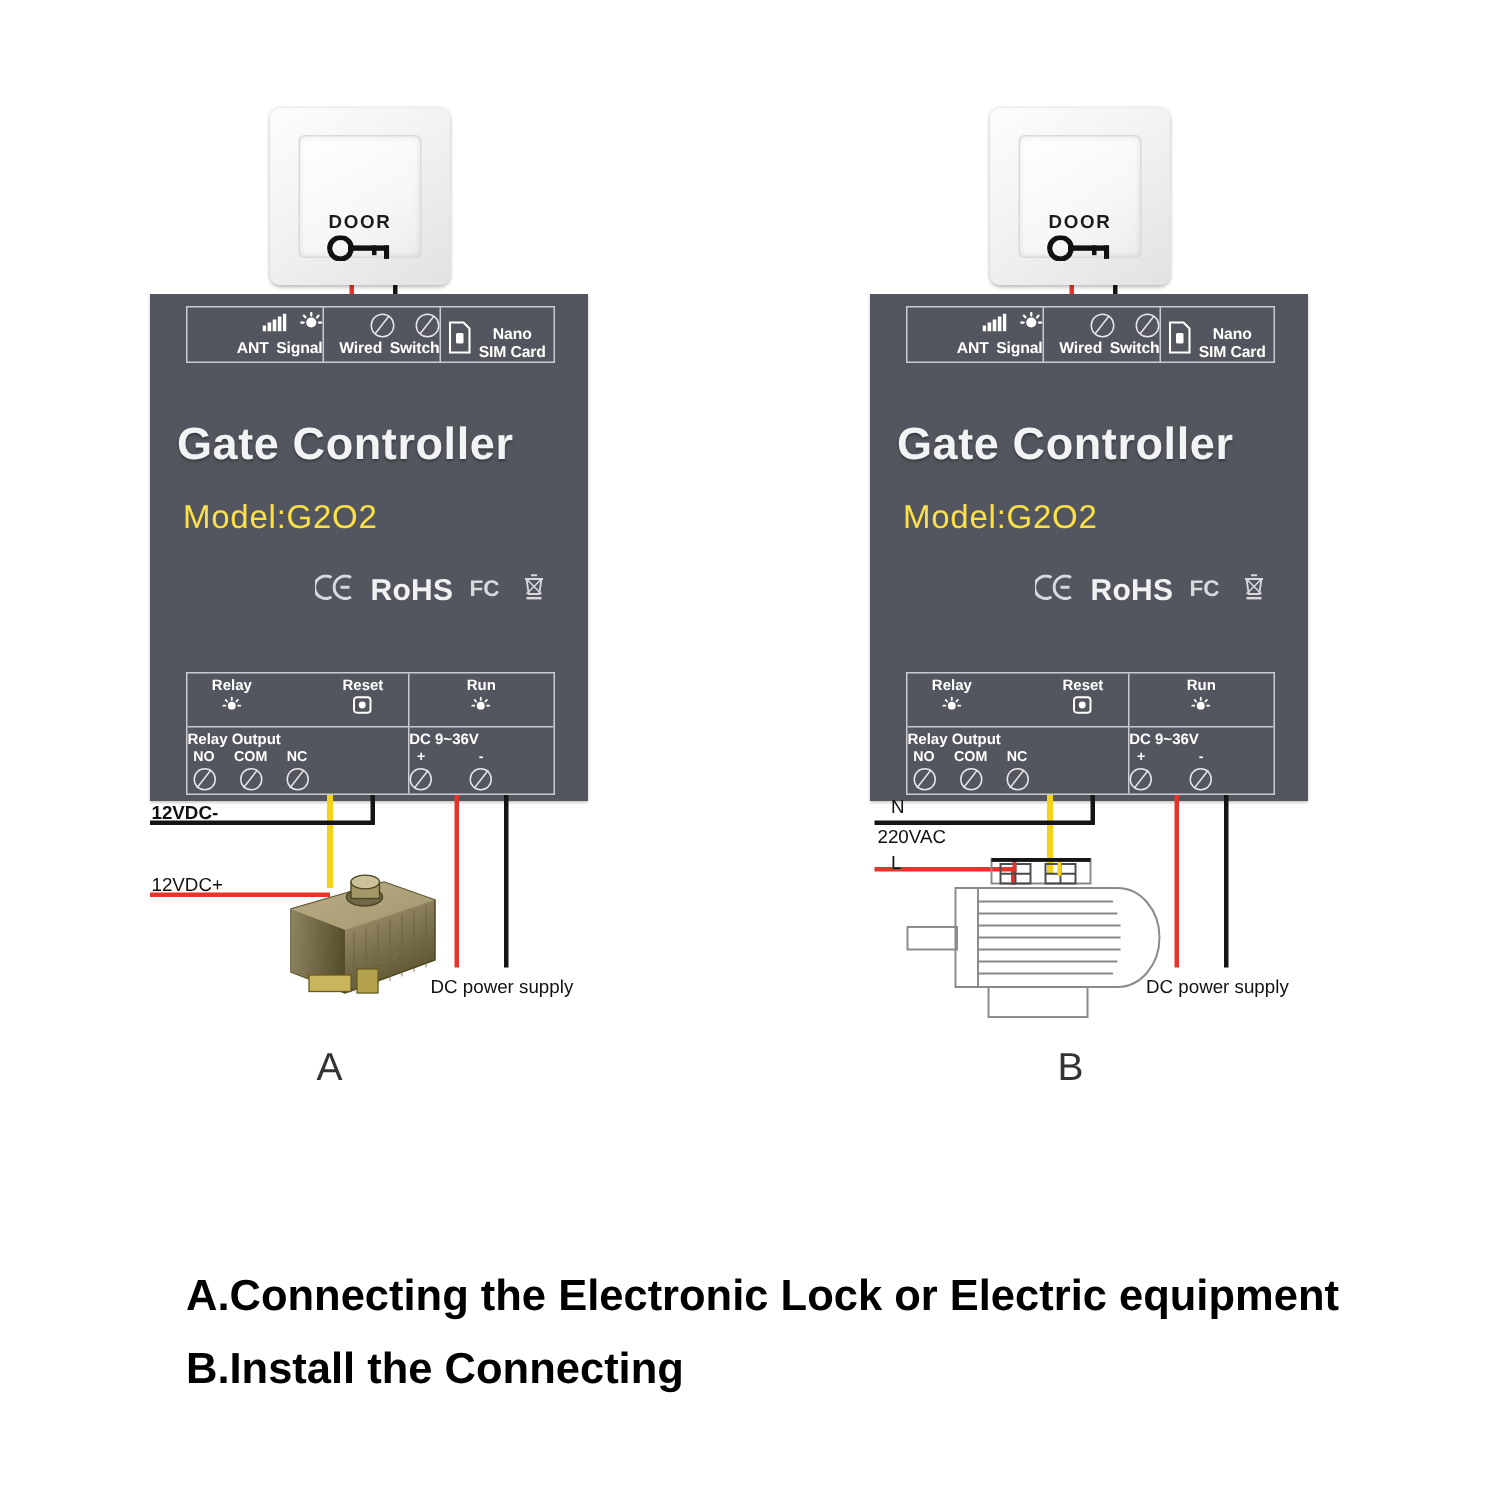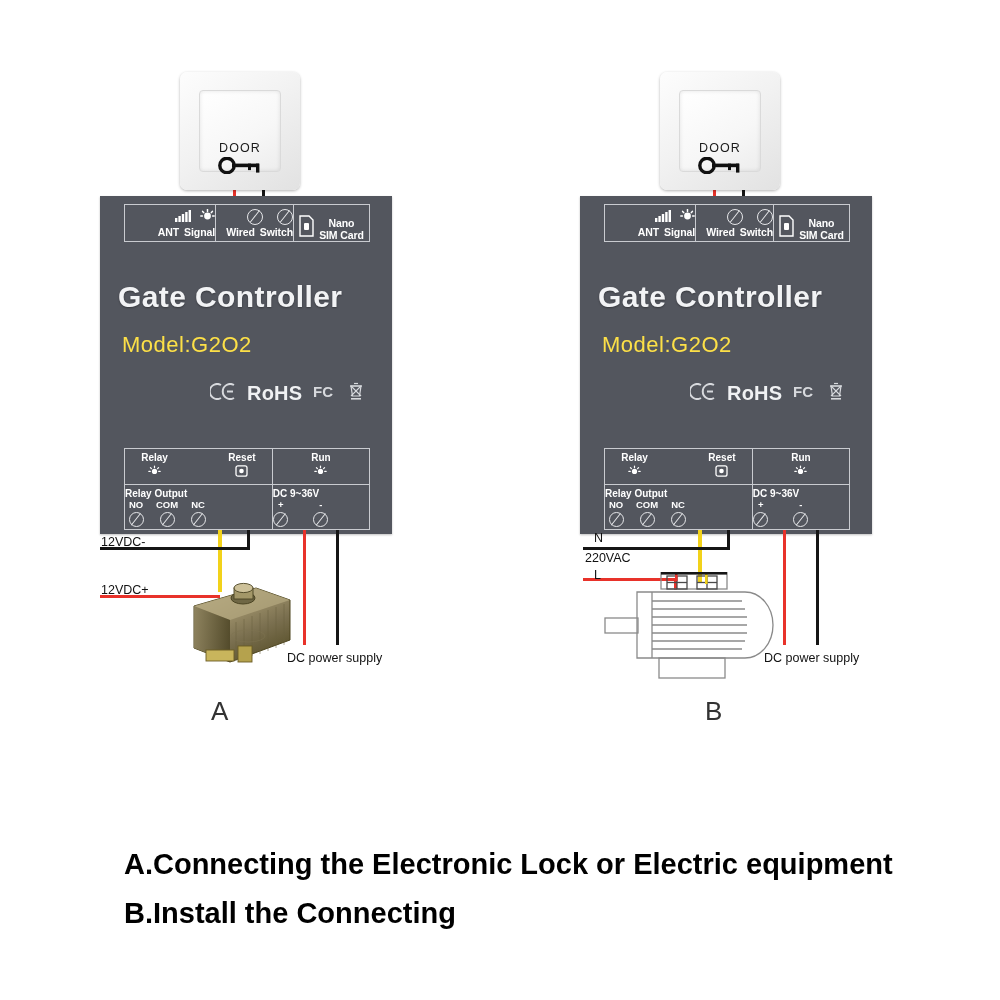--- a/index.html
+++ b/index.html
@@ -40,21 +40,21 @@
     padding-top: 8px;
     box-sizing: border-box;
   }
   .exit-bar {
     width: 62px; height: 5px;
     background: #2f7c80;
     margin-bottom: 4px;
   }
   .exit-word {
     font-size: 12.5px;
-    font-weight: normal;
+    font-weight: bold;
     letter-spacing: 1.1px;
     color: #1b1b1b;
     line-height: 15px;
     margin-top: 38px;
   }
   .key-icon { margin: 1px 0 0 0; display:block; }
 
   
   .controller {
     background: #53565e;
@@ -377,21 +377,21 @@
   <div class="wire w-yellow abs" style="left:218px; top:530px; width:3.5px; height:62px;"></div>
 
   <div class="wire w-black abs" style="left:247px; top:530px; width:3px; height:20px;"></div>
   <div class="wire w-black abs" style="left:100px; top:547px; width:150px; height:3px;"></div>
 
   <div class="wire w-red abs" style="left:100px; top:595px; width:120px; height:3px;"></div>
 
   <div class="wire w-red abs" style="left:303px; top:530px; width:3px; height:115px;"></div>
   <div class="wire w-black abs" style="left:336px; top:530px; width:3px; height:115px;"></div>
 
-  <div class="wire-label" style="left:101px; top:535px;">12VDC-</div>
+  <div class="wire-label" style="left:101px; top:535px;font-weight:bold;">12VDC-</div>
   <div class="wire-label" style="left:101px; top:583px;">12VDC+</div>
   <div class="wire-label" style="left:287px; top:651px;">DC power supply</div>
 
   <div class="abs" style="left:186px; top:578px; width:110px; height:95px;">
     <svg width="110" height="95" viewBox="0 0 110 95">
       <defs>
         <linearGradient id="brassA" x1="0" y1="0" x2="0.6" y2="1">
           <stop offset="0%" stop-color="#c5b893"></stop>
           <stop offset="35%" stop-color="#a4976f"></stop>
           <stop offset="70%" stop-color="#7b7050"></stop>

